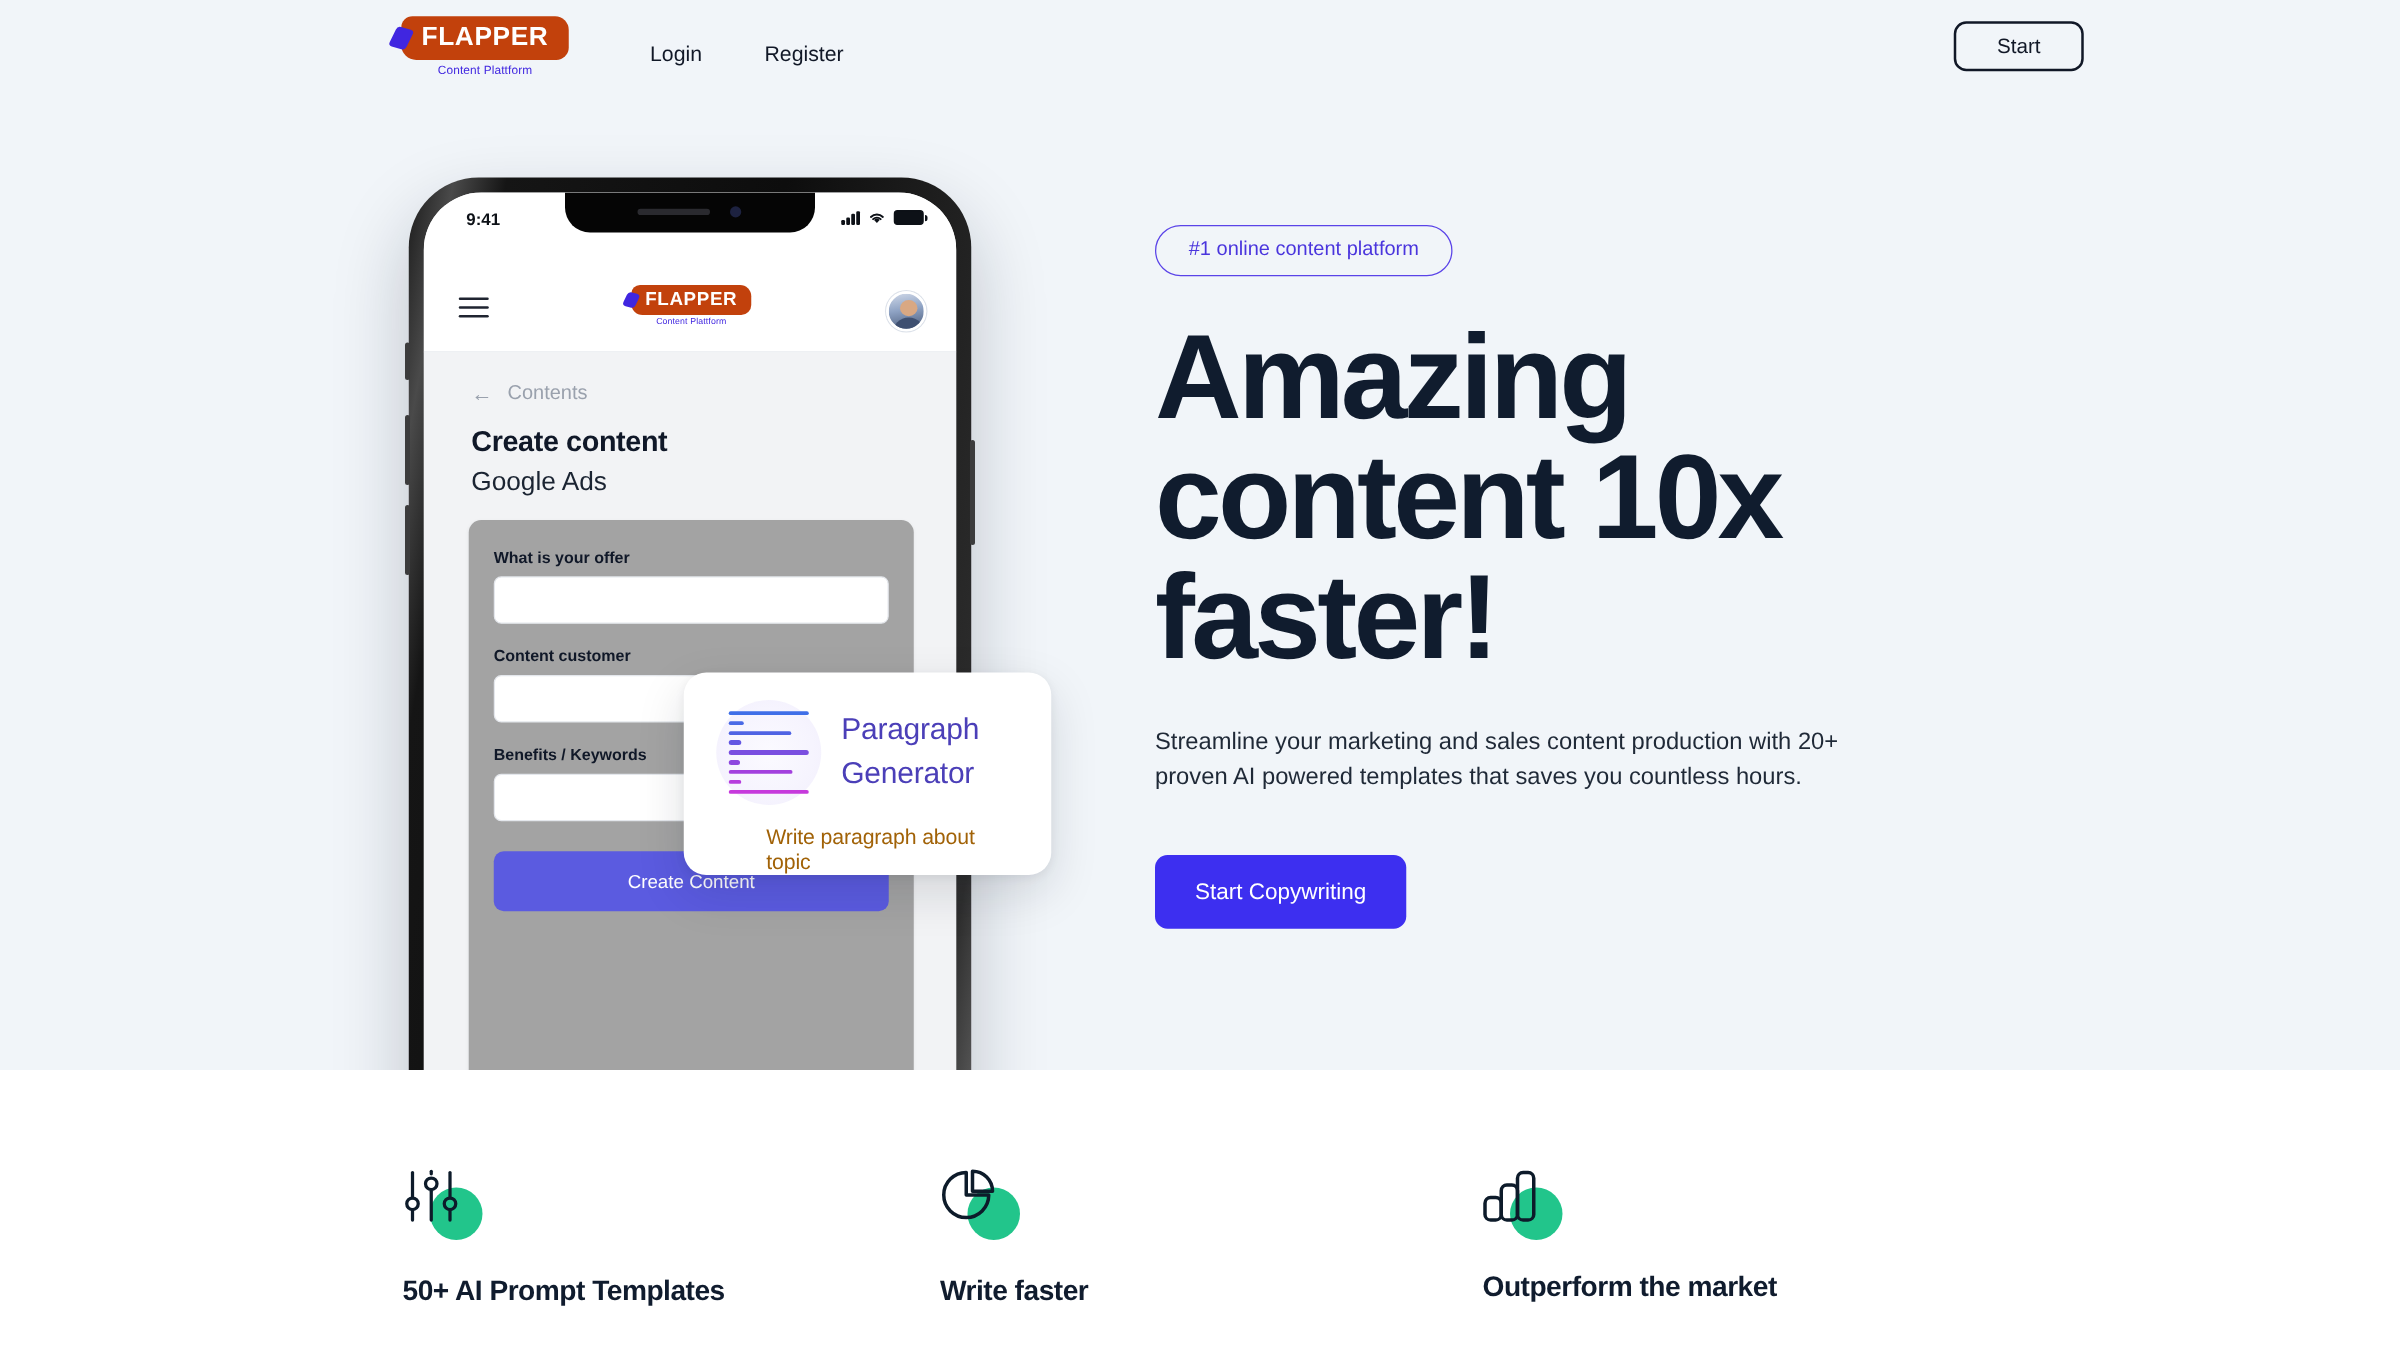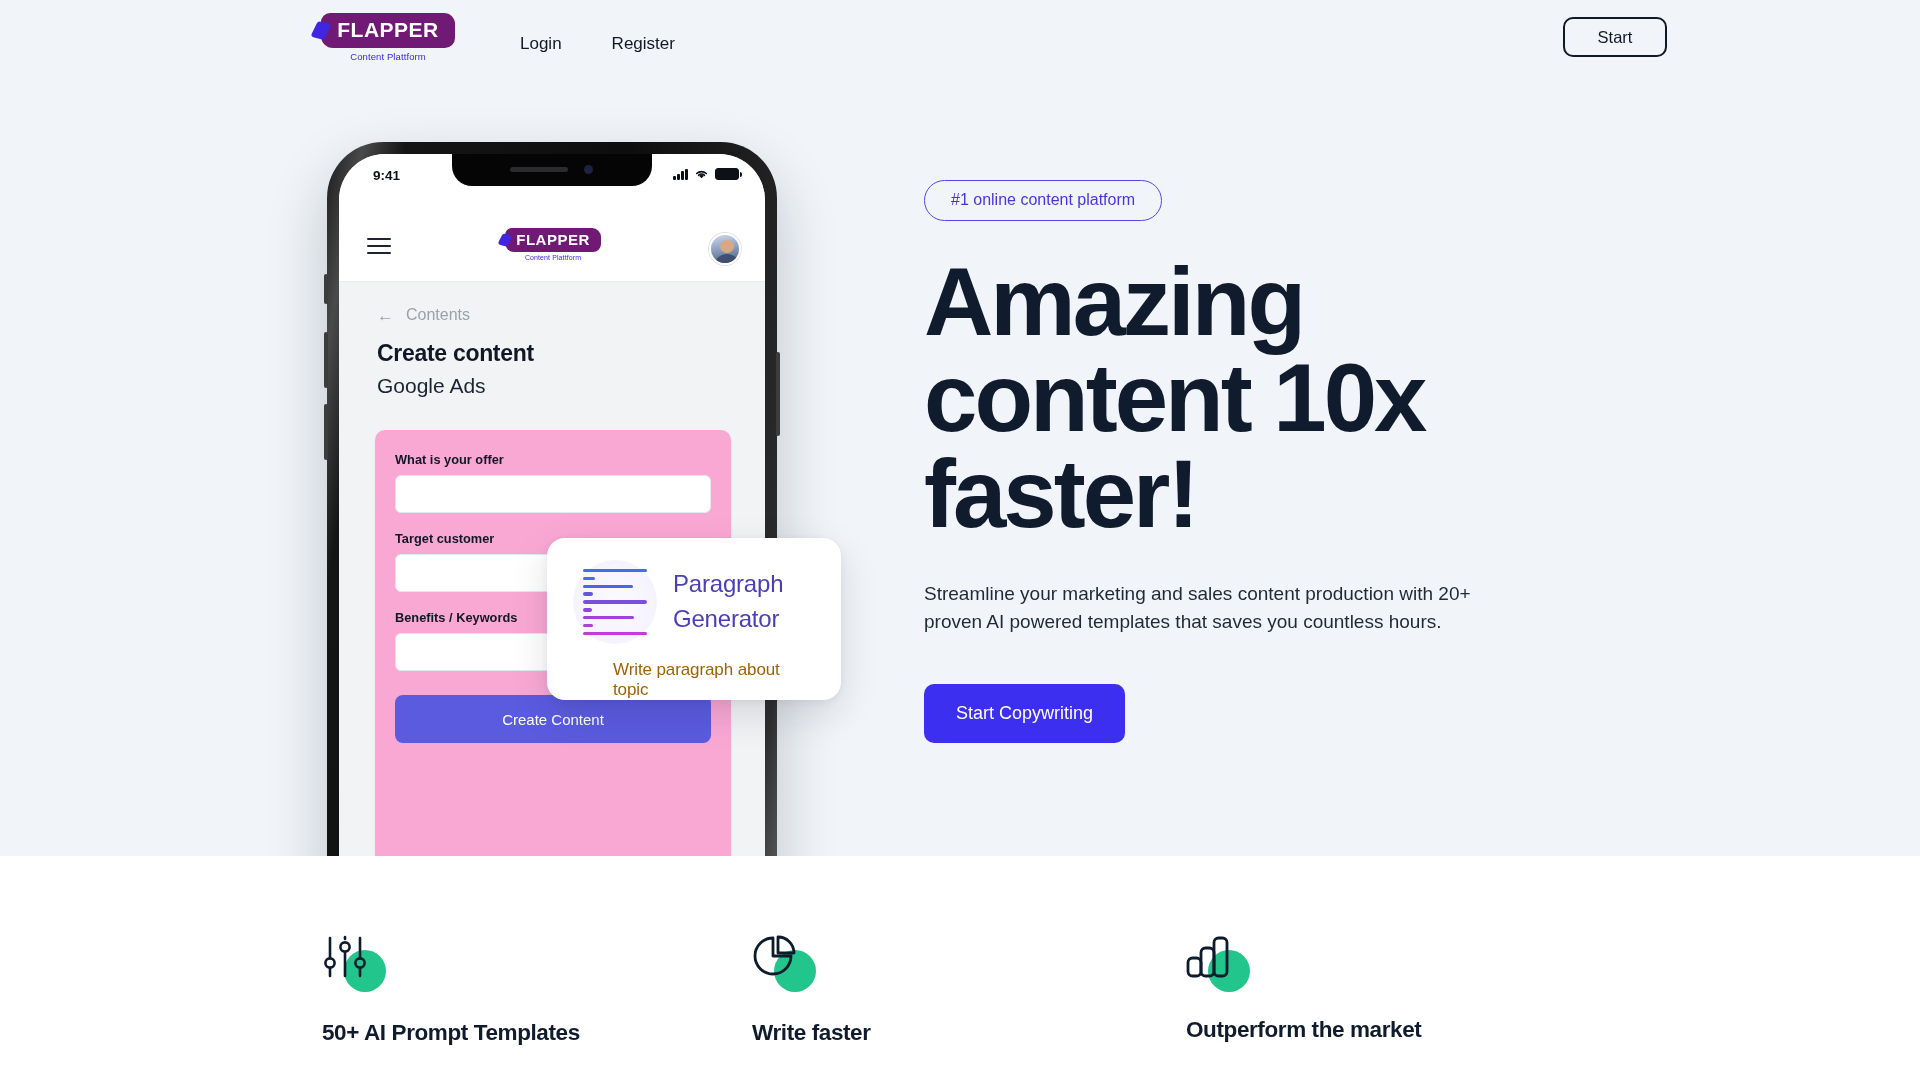--- a/index.html
+++ b/index.html
@@ -25,21 +25,21 @@
     width: 1920px; height: 88px;
     display: flex; align-items: center;
   }
   .brand {
     position: absolute; left: 317px; top: 13px;
     width: 142px; text-align: center;
   }
   .brand-badge {
     position: relative;
     display: inline-block;
-    background: #701a75;
+    background: #c2410c;
     color: #ffffff;
     font-weight: bold;
     font-size: 21px;
     letter-spacing: 0.5px;
     padding: 5px 16px 6px 16px;
     border-radius: 9px 11px 10px 12px;
     text-align: center;
   }
   .brand-badge::before {
     content: "";
@@ -173,23 +173,23 @@
   }
 
   .app-body { position:absolute; left:0; top:128px; width:426px; height:728px; background:#f2f3f5; }
   .back-row { position:absolute; left:38px; top:24px; display:flex; align-items:center; gap:12px; }
   .back-arrow { font-size: 17px; color:#9aa1ad; line-height:1; }
   .back-label { font-size: 16px; color:#9aa1ad; }
   .app-h1 { position:absolute; left:38px; top:58px; font-size:23px; font-weight:bold; color:#101828; letter-spacing:-0.3px;}
   .app-h2 { position:absolute; left:38px; top:92px; font-size:21px; color:#1b2432; font-weight:normal;}
 
   .form-card {
-    position:absolute; left:36px; top:148px;
+    position:absolute; left:36px; top:134px;
     width: 356px; height: 452px;
-    background:#f9a8d4; border-radius: 10px;
+    background:#a3a3a3; border-radius: 10px;
     box-shadow: 0 1px 3px rgba(16,24,40,0.06);
     padding: 22px 20px 0 20px;
   }
   .field-label { font-size: 12.8px; font-weight:bold; color:#101828; margin-bottom: 8px; }
   .field-input {
     width: 100%; height: 38px;
     border: 1px solid #e4e7ec; border-radius: 6px;
     background:#ffffff; margin-bottom: 18px;
   }
   .create-btn {
@@ -348,21 +348,21 @@
               <span class="back-label">Contents</span>
             </div>
 
             <div class="app-h1">Create content</div>
             <div class="app-h2">Google Ads</div>
 
             <div class="form-card">
               <div class="field-label">What is your offer</div>
               <input class="field-input" value="" style="">
 
-              <div class="field-label">Target customer</div>
+              <div class="field-label">Content customer</div>
               <input class="field-input" value="" style="">
 
               <div class="field-label">Benefits / Keywords</div>
               <input class="field-input" value="" style="">
 
               <button class="create-btn">Create Content</button>
             </div>
 
           </div>
         </div>

